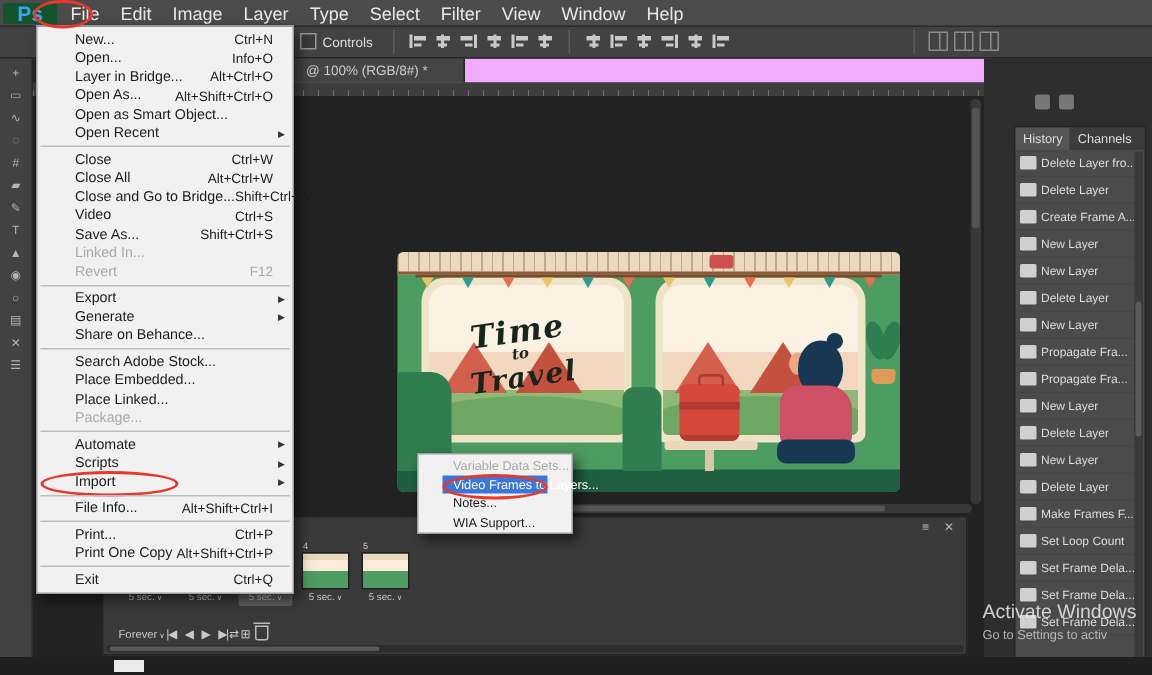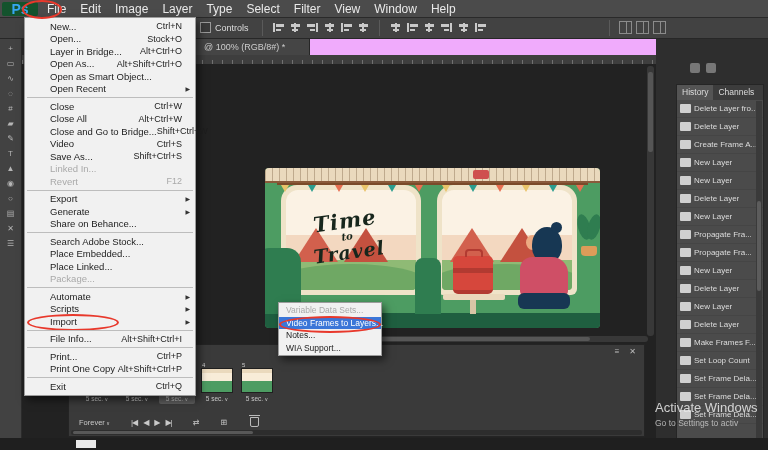--- a/index.html
+++ b/index.html
@@ -117,21 +117,21 @@
             padding:0 5px 0 25px;font-size:9.5px;color:#1c1c1c;white-space:nowrap}
   .menu-row.separator{height:1px;background:#bdbdbd;margin:2px 2px;padding:0}
   .menu-row.disabled,.menu-row.disabled .mi-shortcut{color:#a9a9a9}
   .mi-shortcut{margin-left:auto;font-size:9px}
   .arr{width:8px;text-align:right;font-size:6px;color:#333}
   .menu-row.has-sub .arr::after{content:"▶"}
   .menu-row.circled-import::after{content:"";position:absolute;left:2px;top:-1px;width:88px;
             height:13px;border:2px solid #e8382b;border-radius:50%;pointer-events:none}
   #submenu{position:absolute;left:278px;top:302px;width:104px;background:#f1f1f1;
            border:1px solid #9c9c9c;box-shadow:3px 4px 8px rgba(0,0,0,.55);z-index:110;
-           padding:1px 0;box-sizing:border-box}
+           padding:1px 16px;box-sizing:border-box}
   .sub-row{position:relative;display:flex;align-items:center;height:12.5px;
            padding:0 4px 0 7px;font-size:8.5px;color:#1c1c1c;white-space:nowrap}
   .sub-row.disabled{color:#a9a9a9}
   .sub-row.highlighted{background:#3b76d8;color:#fff}
   .sub-row.circled-full::after{content:"";position:absolute;left:0;right:0;top:-1px;height:13px;
            border:2px solid #e8382b;border-radius:50%;pointer-events:none}
   #fileellipse{position:absolute;left:22px;top:0;width:36px;height:15px;border:2px solid #e8382b;
            border-radius:50%;z-index:200;pointer-events:none}
 
   
@@ -155,21 +155,21 @@
   #tlhead{height:11px;display:flex;justify-content:flex-end;align-items:center;gap:10px;
           padding:1px 8px 0;color:#bbb;font-size:8px}
   #frames{display:flex;gap:4px;padding:3px 0 0 10px}
   .frame{width:34px;display:flex;flex-direction:column;align-items:center;padding:2px 1px;border-radius:2px}
   .frame.selected{background:#5d5d5d}
   .fnum{align-self:flex-start;font-size:6px;color:#ccc;height:6px;line-height:6px;margin-left:2px}
   .fthumb{width:30px;height:23px;border:1px solid #1f1f1f;
           background:linear-gradient(180deg,#ead9bd 0 18%,#f8ecd8 18% 52%,#4d9c62 52% 100%)}
   .fdelay{font-size:6.5px;color:#c7c7c7;margin-top:2px;white-space:nowrap}
   .fdelay::after{content:" ∨";font-size:5px}
-  #tlcontrols{position:absolute;left:10px;bottom:9px;display:flex;align-items:center;gap:21px;color:#c9c9c9}
+  #tlcontrols{position:absolute;left:10px;bottom:9px;display:flex;align-items:center;gap:1px;color:#c9c9c9}
   #loop{font-size:7.5px}
   #loop::after{content:" ∨";font-size:5px}
   .pbtn{font-size:8px;letter-spacing:-1px}
   .miniico{font-size:8px}
   .trash{width:7px;height:8px;border:1px solid #bbb;border-radius:0 0 2px 2px;position:relative;margin-left:2px}
   .trash::before{content:"";position:absolute;top:-3px;left:-2px;right:-2px;height:1px;background:#bbb}
   #tlscroll{position:absolute;left:2px;right:2px;bottom:1px;height:5px;background:#2d2d2d;border-radius:2px}
   #tlthumb{position:absolute;left:2px;top:1px;width:180px;height:3px;background:#585858;border-radius:2px}
 
   
@@ -476,21 +476,21 @@
 <div id="filemenu">
 
     <div class="menu-row">
       <span class="mi-label">New...</span>
       <span class="mi-shortcut">Ctrl+N</span>
       <span class="arr"></span>
     </div>
 
     <div class="menu-row">
       <span class="mi-label">Open...</span>
-      <span class="mi-shortcut">Stock+O</span>
+      <span class="mi-shortcut">Info+O</span>
       <span class="arr"></span>
     </div>
 
     <div class="menu-row">
       <span class="mi-label">Layer in Bridge...</span>
       <span class="mi-shortcut">Alt+Ctrl+O</span>
       <span class="arr"></span>
     </div>
 
     <div class="menu-row">

